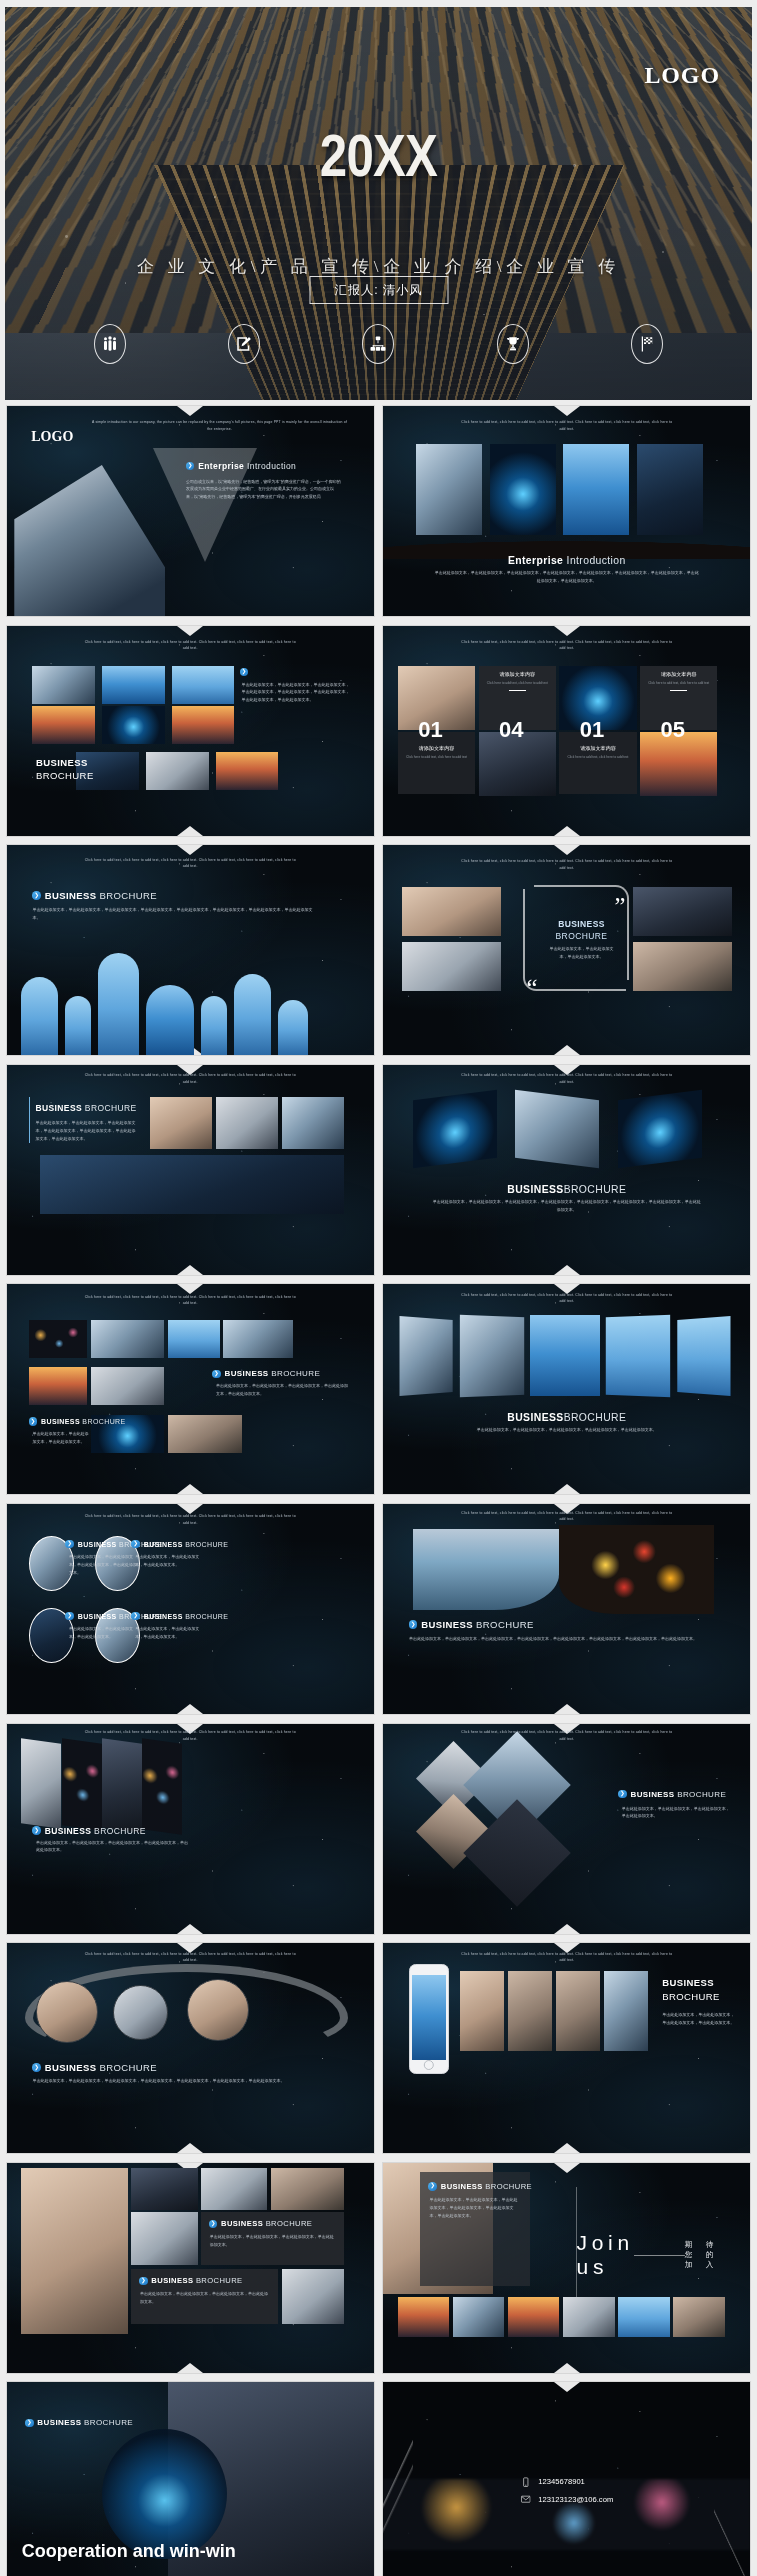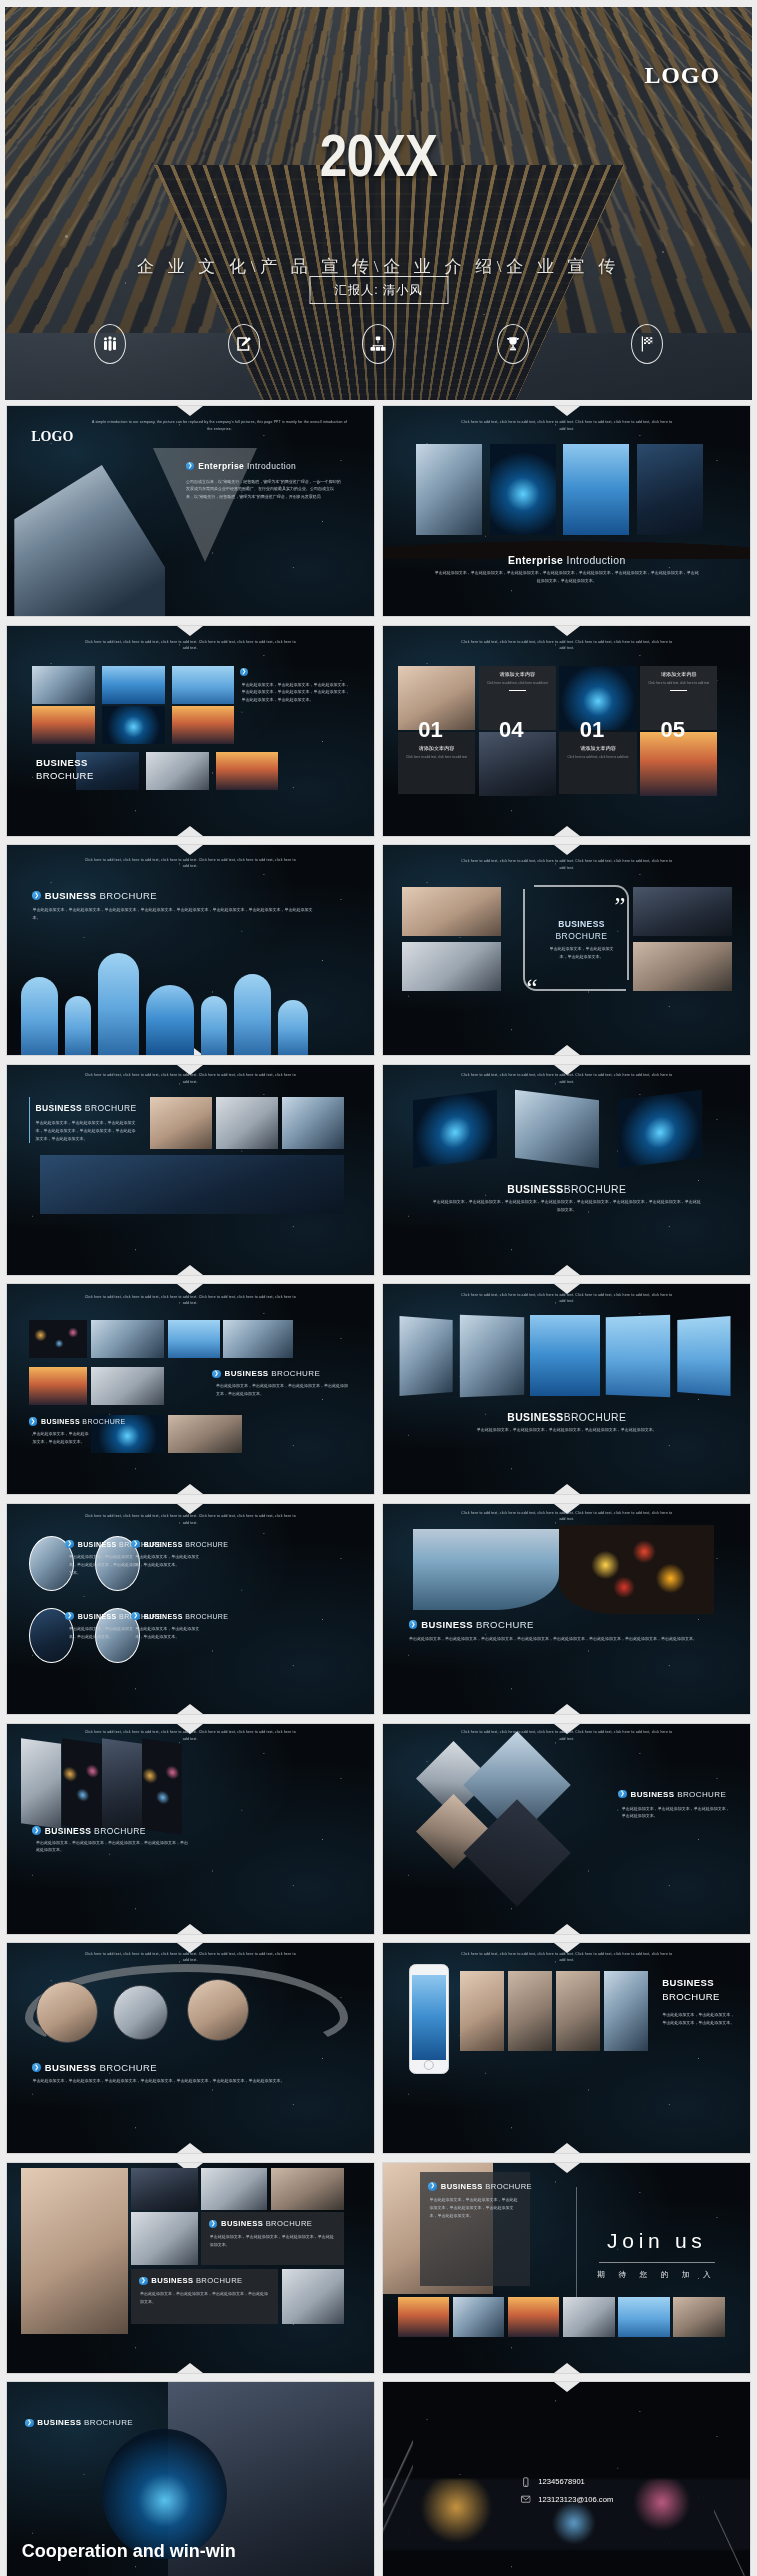--- a/index.html
+++ b/index.html
@@ -226,21 +226,21 @@
 
   
   .qmark{ color:#fff; font-size:24.6px; font-family:"Liberation Serif",serif; line-height:.6;}
 
   
   .circ{ border-radius:50%; border:1.9px solid #fff; overflow:hidden; position:absolute;}
 
   
   .joinbox{
     position:absolute; right:13.3px; top:24.6px; width:44%; height:64%;
-    display:flex; flex-direction:column; align-items:center; justify-content:center;
+    display:flex; flex-direction:row; align-items:center; justify-content:center;
     border-left:0.9px solid rgba(255,255,255,.35);
   }
   .joinus{ color:#fff; font-size:21px; letter-spacing:4.7px; font-weight:300;
     font-family:"Liberation Sans",sans-serif; }
   .joinline{ width:72%; height:0.9px; background:rgba(255,255,255,.5); margin:8.5px 0 7.6px;}
   .joincn{ color:#e6e9ec; font-size:7.6px; letter-spacing:5.7px;}
 
   
   .thanks{ position:absolute; left:0; right:0; top:28px; text-align:center;
     font-size:18px; font-weight:700; line-height:1.25; color:#fff;}

